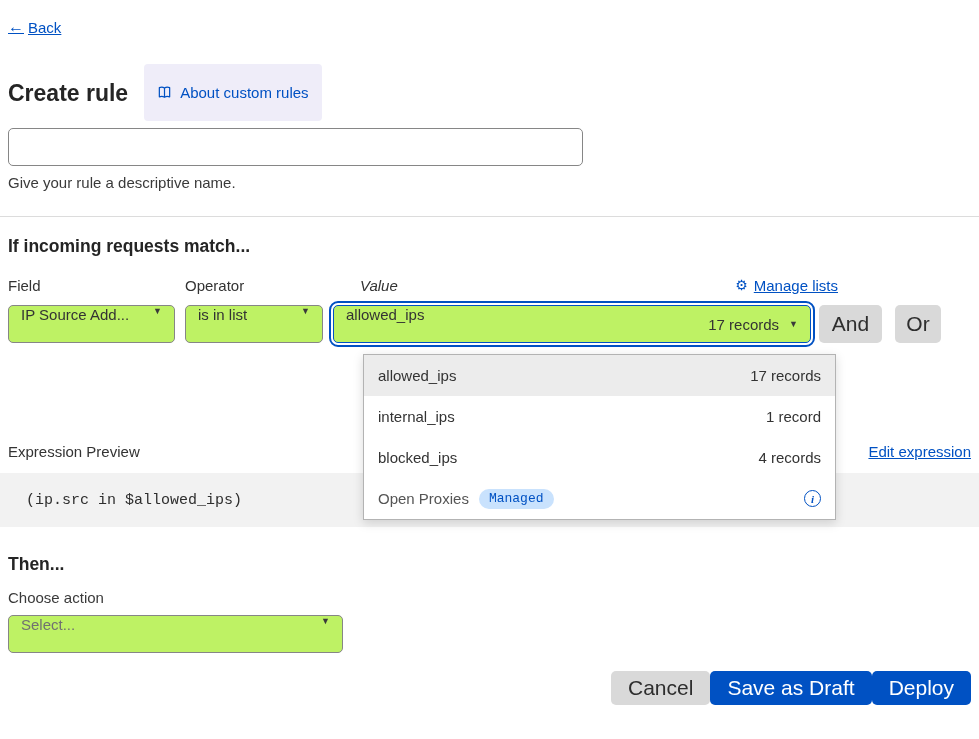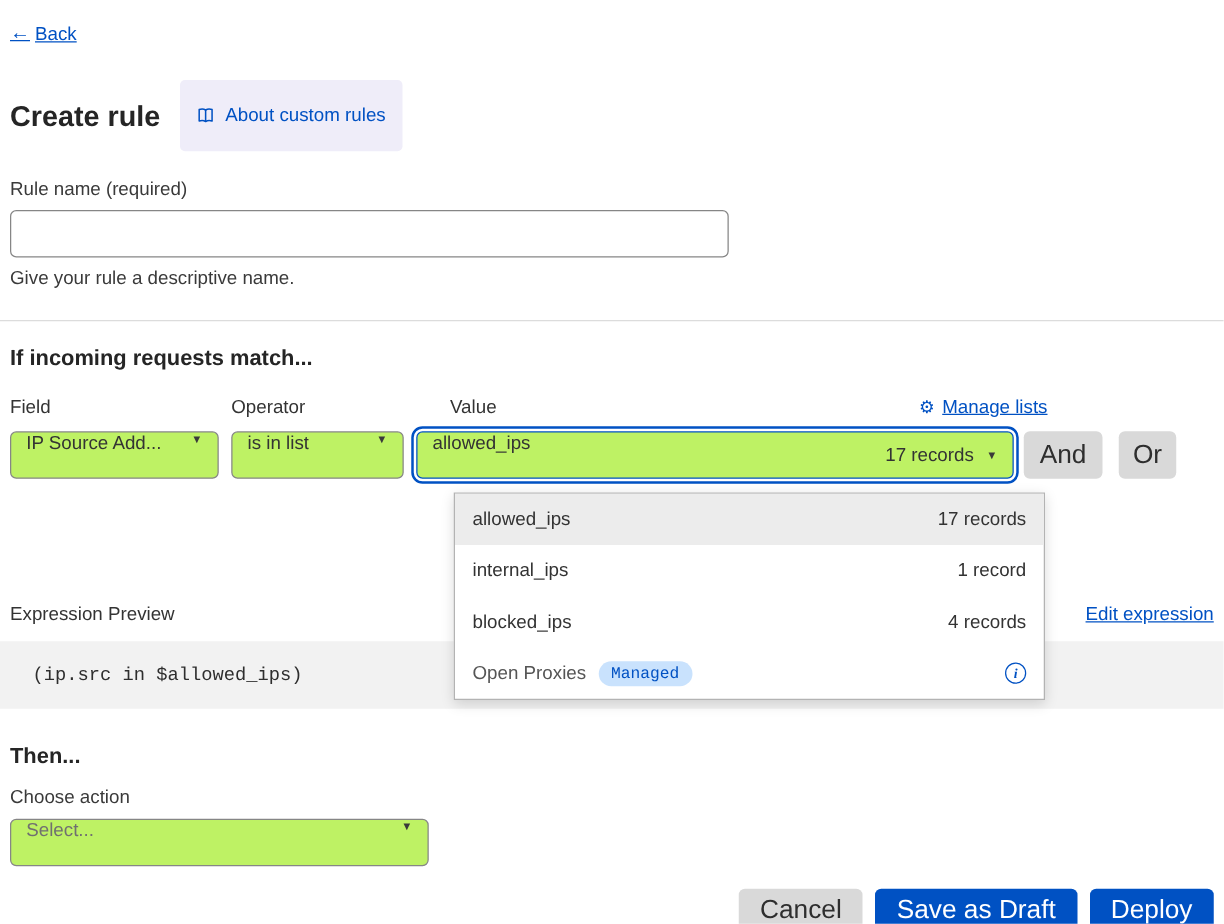--- a/index.html
+++ b/index.html
@@ -36,21 +36,21 @@
   }
 
   hr.divider { margin-top: 24px; border: none; border-top: 1px solid #dcdcdc; }
 
   h2 { font-size: 17.5px; font-weight: 700; color: #252525; line-height: 22px; margin: 18px 8px 0; }
   h2.then-title { margin-top: 26px; }
 
   .labels-row { display: flex; align-items: center; margin: 20px 8px 0; width: 830px; line-height: 17px; }
   .lbl-field { width: 177px; }
   .lbl-operator { width: 175px; }
-  .lbl-value { flex: 1; }
+  .lbl-value { flex: 1; font-style: italic; }
   .manage-lists { display: inline-flex; align-items: center; gap: 6px; white-space: nowrap; }
   .gear-glyph { color: #0051c3; font-size: 14px; text-decoration: none; }
 
   .controls-row { position: relative; display: flex; align-items: flex-start; margin: 11px 8px 0; }
 
   .select {
     height: 38px; background: #bef264; border: 1px solid #868686; border-radius: 5px;
     display: flex; justify-content: space-between;
     padding: 0 12px; cursor: pointer;
   }
@@ -103,21 +103,21 @@
   .code-block {
     margin-top: 12px; height: 54px; background: #f2f2f2;
     display: flex; align-items: center; padding-left: 26px;
   }
   .code-block code { font-family: "Liberation Mono", "DejaVu Sans Mono", monospace; font-size: 15px; color: #2e2e2e; }
 
   .choose-label { margin: 14px 8px 0; line-height: 18px; color: #3a3a3a; }
   .action-select { margin: 8px 0 0 8px; width: 335px; }
   .placeholder-text { color: #707070; }
 
-  .footer { display: flex; justify-content: flex-end; gap: 10px; margin: 18px 8px 0; }
+  .footer { display: flex; justify-content: flex-end; gap: 0; margin: 18px 8px 0; }
   .footer .btn { height: 34px; padding: 0 17px; }
   .btn-blue { background: #0051c3; color: #ffffff; }
 </style>
 </head>
 <body>
 
 <div class="page">
 
   <a class="back-link">
     <span class="back-arrow">←</span>
@@ -130,21 +130,20 @@
       <span>
         <svg width="15" height="15" viewBox="0 0 16 16" fill="none" stroke="#0051c3" stroke-width="1.3" stroke-linejoin="round">
           <path d="M8 3.2 C6.5 2.2, 4 2.2, 2.5 2.8 V12.6 C4 12.1, 6.5 12.1, 8 13 C9.5 12.1, 12 12.1, 13.5 12.6 V2.8 C12 2.2, 9.5 2.2, 8 3.2 Z"></path>
           <path d="M8 3.2 V13"></path>
         </svg>
       </span>
       <span>About custom rules</span>
     </a>
   </div>
 
-  <div class="field-label">Rule name (required)</div>
   <input class="rule-name-input" type="text" value="" style="">
   <div class="helper">Give your rule a descriptive name.</div>
 
   <hr class="divider">
 
   <h2>If incoming requests match...</h2>
 
   <div class="labels-row">
     <span class="lbl-field">Field</span>
     <span class="lbl-operator">Operator</span>

